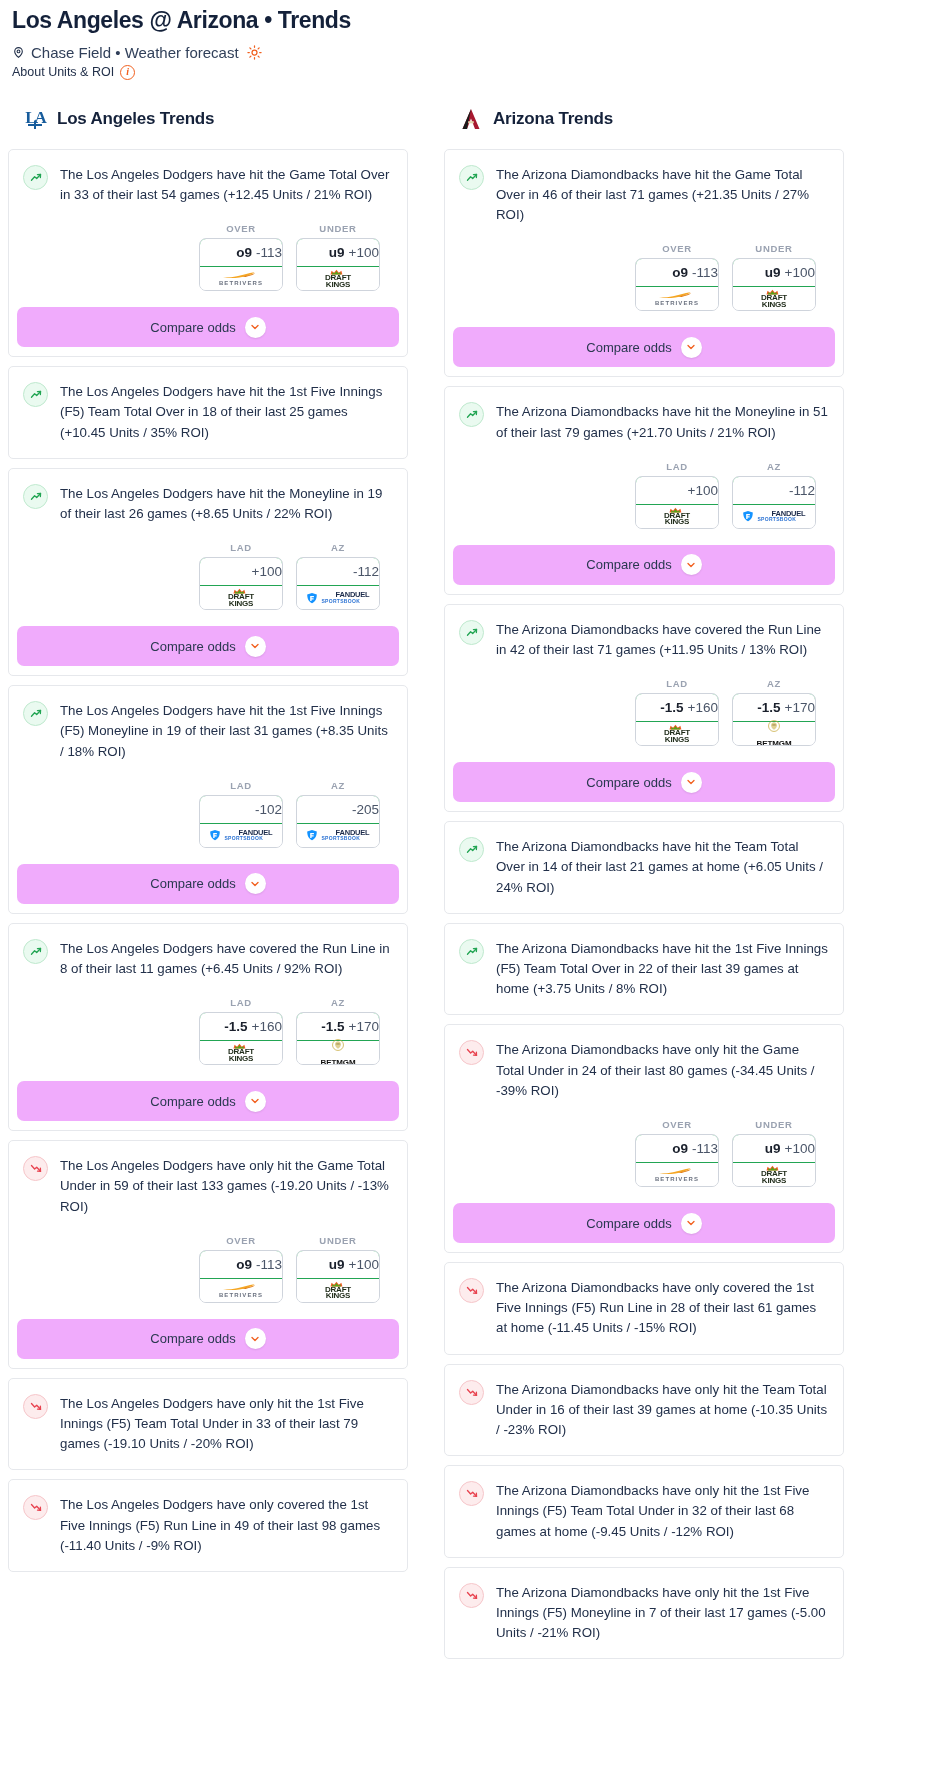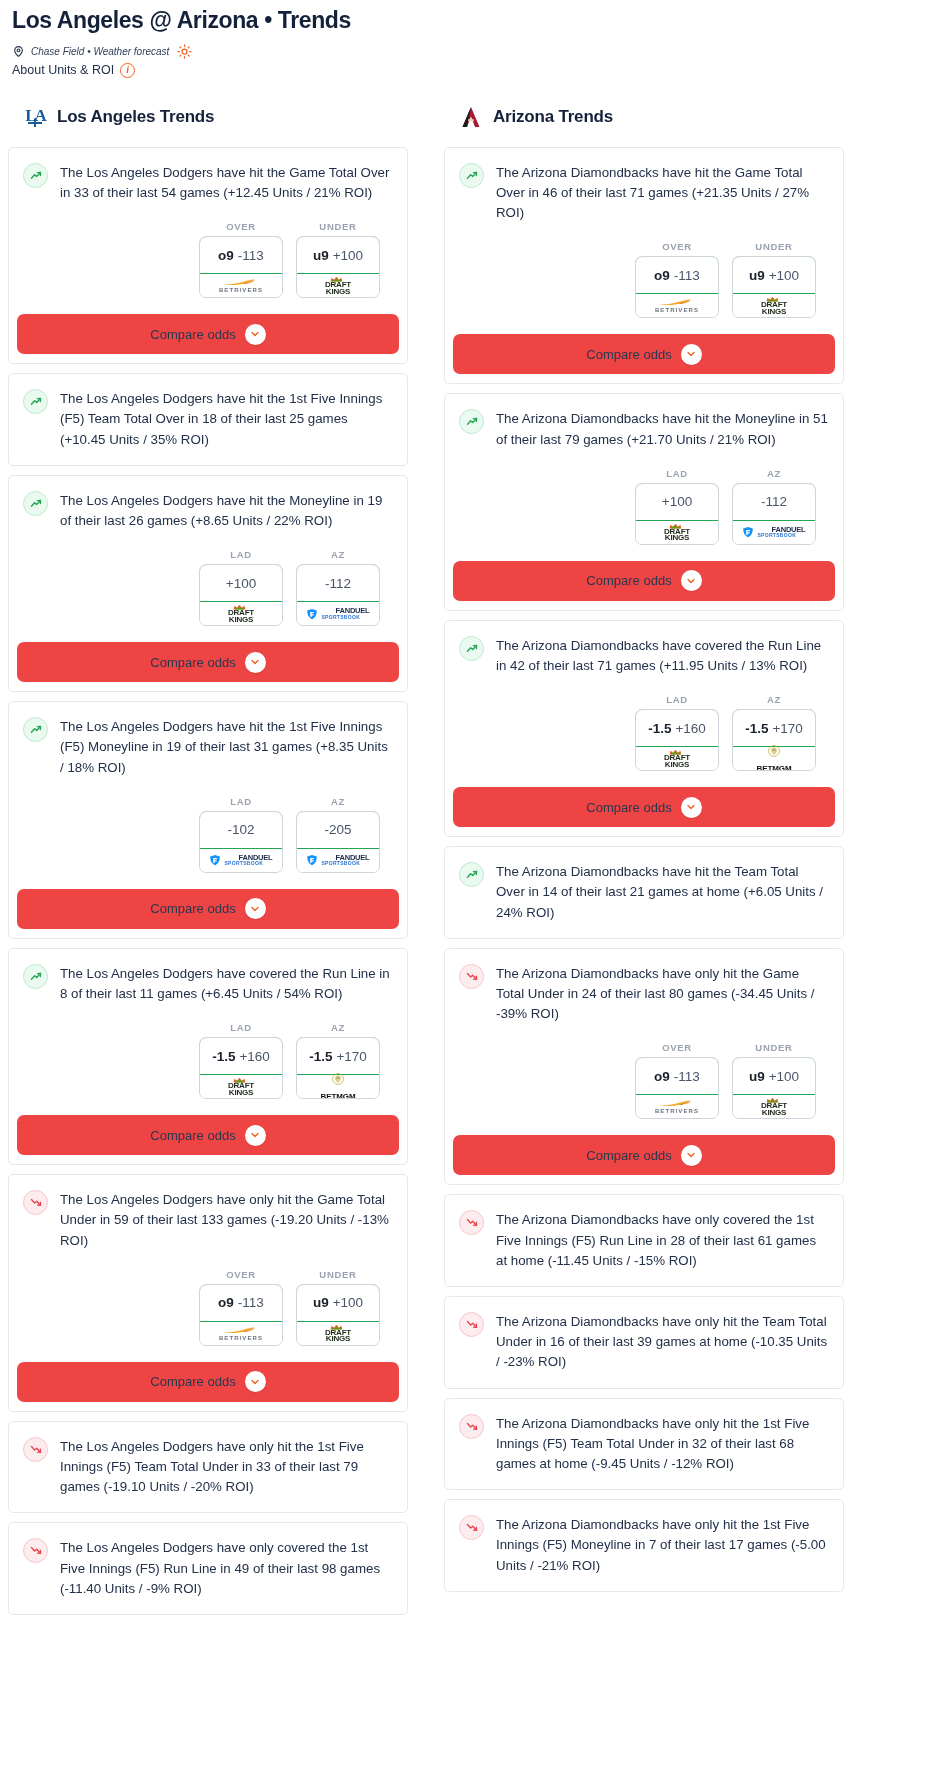--- a/index.html
+++ b/index.html
@@ -32,21 +32,21 @@
     line-height: 1.25;
   }
   .venue-line {
     display: flex;
     align-items: center;
     gap: 6px;
     margin-top: 9px;
     font-size: 12.5px;
     color: #31405a;
   }
-  .venue-text { font-size: 10px; color: #31405a; font-style: italic; }
+  .venue-text { font-size: 15px; color: #31405a; }
   .pin-icon { display: inline-flex; width: 13px; height: 15px; }
   .sun-icon { display: inline-flex; width: 15px; height: 15px; margin-left: 2px; }
 
   .about-roi {
     display: flex;
     align-items: center;
     gap: 6px;
     font-size: 12.5px;
     color: #22304a;
     padding-top: 4px;
@@ -135,22 +135,22 @@
   .odds-box {
     border: 1px solid #cfd4dc;
     border-radius: 7px;
     overflow: hidden;
     background: #fff;
   }
   .odds-value {
     border: 1.4px solid #22a553;
     border-radius: 7px 7px 0 0;
     margin: -1px -1px 0 -1px;
-    height: 38px;
-    display: flex; align-items: center; justify-content: center;
+    height: 29px;
+    display: flex; align-items: center; justify-content: flex-end;
     gap: 4px;
     font-size: 13.5px;
     font-weight: 700;
     color: #1a202c;
     background: #fff;
   }
   .odds-value .line { font-weight: 700; color: #1a202c; }
   .odds-value .price { font-weight: 500; color: #4a5568; }
   .book-strip {
     height: 23px;
@@ -170,21 +170,21 @@
   .logo-fd { display:flex; align-items:center; gap:3px; }
   .logo-fd .fdtxt { display:flex; flex-direction:column; line-height:0.85; }
   .logo-fd .fd1 { font-size: 7.5px; font-weight: 800; color:#1b2a4a; letter-spacing:-0.2px;margin-left:14px;}
   .logo-fd .fd2 { font-size: 5px; font-weight: 700; color:#2e74d4; letter-spacing:0.3px;}
   .logo-mgm { display:flex; align-items:center; gap:7px;flex-direction:column; }
   .logo-mgm .mgmtxt { font-size: 8px; font-weight: 800; color:#111; letter-spacing:-0.1px; }
 
   
   .compare {
     margin: 16px 8px 9px 8px;
-    background: #ef4444;
+    background: #f0abfc;
     border-radius: 7px;
     height: 40px;
     display: flex;
     align-items: center;
     justify-content: center;
     gap: 9px;
     cursor: pointer;
   }
   .compare-label { font-size: 13px; color: #2a3850; font-weight: 400; }
   .chev {
@@ -435,21 +435,21 @@
         </div>
         <div class="card">
           <div class="card-body">
             <div class="trend-row">
               <span class="trend-icon up">
                 <svg viewBox="0 0 23 21" width="16" height="15">
                   <path d="M5 14.5 L9.5 9.5 L12.5 12 L18 6.2" stroke="#22a553" stroke-width="1.9" fill="none" stroke-linecap="round" stroke-linejoin="round"></path>
                   <path d="M18 6.2 L13.6 6.4 M18 6.2 L17.8 10.6" stroke="#22a553" stroke-width="1.9" stroke-linecap="round" fill="none"></path>
                 </svg>
               </span>
-              <span class="trend-text">The Los Angeles Dodgers have covered the Run Line in 8 of their last 11 games (+6.45 Units / 54% ROI)</span>
+              <span class="trend-text">The Los Angeles Dodgers have covered the Run Line in 8 of their last 11 games (+6.45 Units / 92% ROI)</span>
             </div>
             <div class="odds-wrap">
               <div class="odds-cell">
                 <div class="odds-label">LAD</div>
                 <div class="odds-box">
                   <div class="odds-value">
                     <span class="line">-1.5</span>
                     <span class="price">+160</span>
                   </div>
                   <div class="book-strip">
@@ -780,20 +780,33 @@
               <span class="trend-icon up">
                 <svg viewBox="0 0 23 21" width="16" height="15">
                   <path d="M5 14.5 L9.5 9.5 L12.5 12 L18 6.2" stroke="#22a553" stroke-width="1.9" fill="none" stroke-linecap="round" stroke-linejoin="round"></path>
                   <path d="M18 6.2 L13.6 6.4 M18 6.2 L17.8 10.6" stroke="#22a553" stroke-width="1.9" stroke-linecap="round" fill="none"></path>
                 </svg>
               </span>
               <span class="trend-text">The Arizona Diamondbacks have hit the Team Total Over in 14 of their last 21 games at home (+6.05 Units / 24% ROI)</span>
             </div>
           </div>
         </div>
+        <div class="card plain">
+          <div class="card-body">
+            <div class="trend-row">
+              <span class="trend-icon up">
+                <svg viewBox="0 0 23 21" width="16" height="15">
+                  <path d="M5 14.5 L9.5 9.5 L12.5 12 L18 6.2" stroke="#22a553" stroke-width="1.9" fill="none" stroke-linecap="round" stroke-linejoin="round"></path>
+                  <path d="M18 6.2 L13.6 6.4 M18 6.2 L17.8 10.6" stroke="#22a553" stroke-width="1.9" stroke-linecap="round" fill="none"></path>
+                </svg>
+              </span>
+              <span class="trend-text">The Arizona Diamondbacks have hit the 1st Five Innings (F5) Team Total Over in 22 of their last 39 games at home (+3.75 Units / 8% ROI)</span>
+            </div>
+          </div>
+        </div>
         <div class="card">
           <div class="card-body">
             <div class="trend-row">
               <span class="trend-icon down">
                 <svg viewBox="0 0 23 21" width="16" height="15">
                   <path d="M5 6.2 L9.5 11.2 L12.5 8.7 L18 14.5" stroke="#e8424f" stroke-width="1.9" fill="none" stroke-linecap="round" stroke-linejoin="round"></path>
                   <path d="M18 14.5 L13.6 14.3 M18 14.5 L17.8 10.1" stroke="#e8424f" stroke-width="1.9" stroke-linecap="round" fill="none"></path>
                 </svg>
               </span>
               <span class="trend-text">The Arizona Diamondbacks have only hit the Game Total Under in 24 of their last 80 games (-34.45 Units / -39% ROI)</span>

